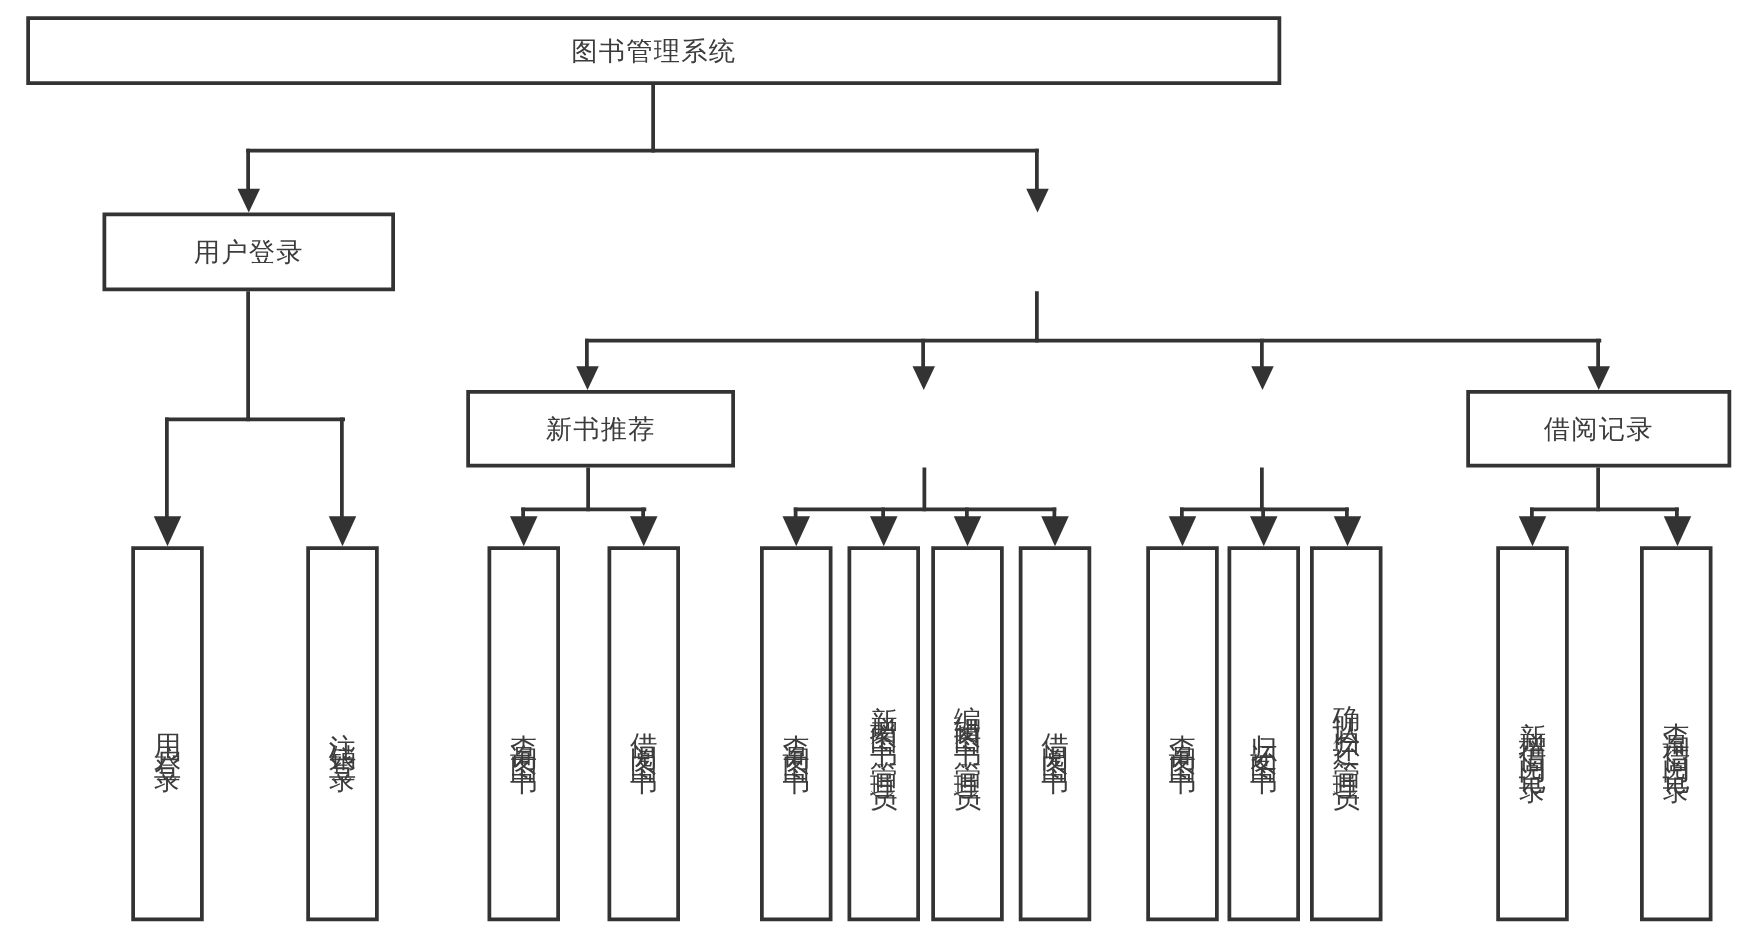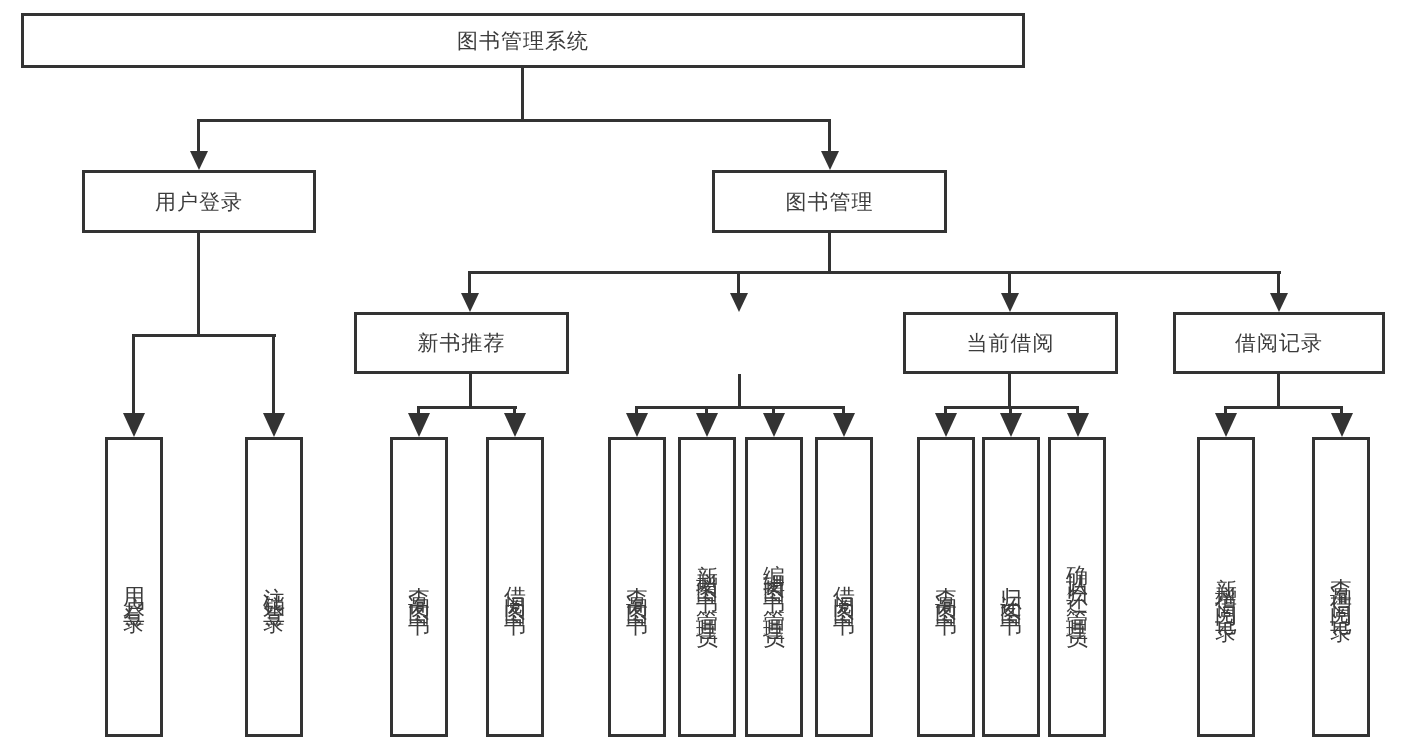--- a/index.html
+++ b/index.html
@@ -44,47 +44,41 @@
   <div class="vline" style="left:521px;top:68px;width:3px;height:54px;"></div>
   <div class="hline" style="left:197px;top:119px;width:634px;height:3px;"></div>
   <div class="vline" style="left:197px;top:119px;width:3px;height:36px;"></div>
   <div class="arr sm" style="left:190px;top:151px;"></div>
   <div class="vline" style="left:828px;top:119px;width:3px;height:36px;"></div>
   <div class="arr sm" style="left:821px;top:151px;"></div>
 
   <div class="box" style="left:82px;top:170px;width:234px;height:63px;">
     <span class="hlabel">用户登录</span>
   </div>
-  <div class="box" style="left:712px;top:170px;width:235px;height:63px;">
-    <span class="hlabel">图书管理</span>
-  </div>
 
   <div class="vline" style="left:197px;top:233px;width:3px;height:104px;"></div>
   <div class="hline" style="left:132px;top:334px;width:144px;height:3px;"></div>
   <div class="vline" style="left:132px;top:334px;width:3px;height:82px;"></div>
   <div class="arr" style="left:123px;top:413px;"></div>
   <div class="vline" style="left:272px;top:334px;width:3px;height:82px;"></div>
   <div class="arr" style="left:263px;top:413px;"></div>
 
   <div class="vline" style="left:828px;top:233px;width:3px;height:41px;"></div>
   <div class="hline" style="left:468px;top:271px;width:813px;height:3px;"></div>
   <div class="vline" style="left:468px;top:271px;width:3px;height:24px;"></div>
   <div class="arr sm" style="left:461px;top:293px;"></div>
   <div class="vline" style="left:737px;top:271px;width:3px;height:24px;"></div>
   <div class="arr sm" style="left:730px;top:293px;"></div>
   <div class="vline" style="left:1008px;top:271px;width:3px;height:24px;"></div>
   <div class="arr sm" style="left:1001px;top:293px;"></div>
   <div class="vline" style="left:1277px;top:271px;width:3px;height:24px;"></div>
   <div class="arr sm" style="left:1270px;top:293px;"></div>
 
-  <div class="box" style="left:354px;top:312px;width:215px;height:62px;">
+  <div class="box" style="left:373px;top:312px;width:215px;height:62px;">
     <span class="hlabel">新书推荐</span>
-  </div>
-  <div class="box" style="left:903px;top:312px;width:215px;height:62px;">
-    <span class="hlabel">当前借阅</span>
   </div>
   <div class="box" style="left:1173px;top:312px;width:212px;height:62px;">
     <span class="hlabel">借阅记录</span>
   </div>
 
   <div class="vline" style="left:469px;top:374px;width:3px;height:35px;"></div>
   <div class="hline" style="left:417px;top:406px;width:100px;height:3px;"></div>
   <div class="vline" style="left:417px;top:406px;width:3px;height:12px;"></div>
   <div class="arr" style="left:408px;top:413px;"></div>
   <div class="vline" style="left:513px;top:406px;width:3px;height:12px;"></div>

